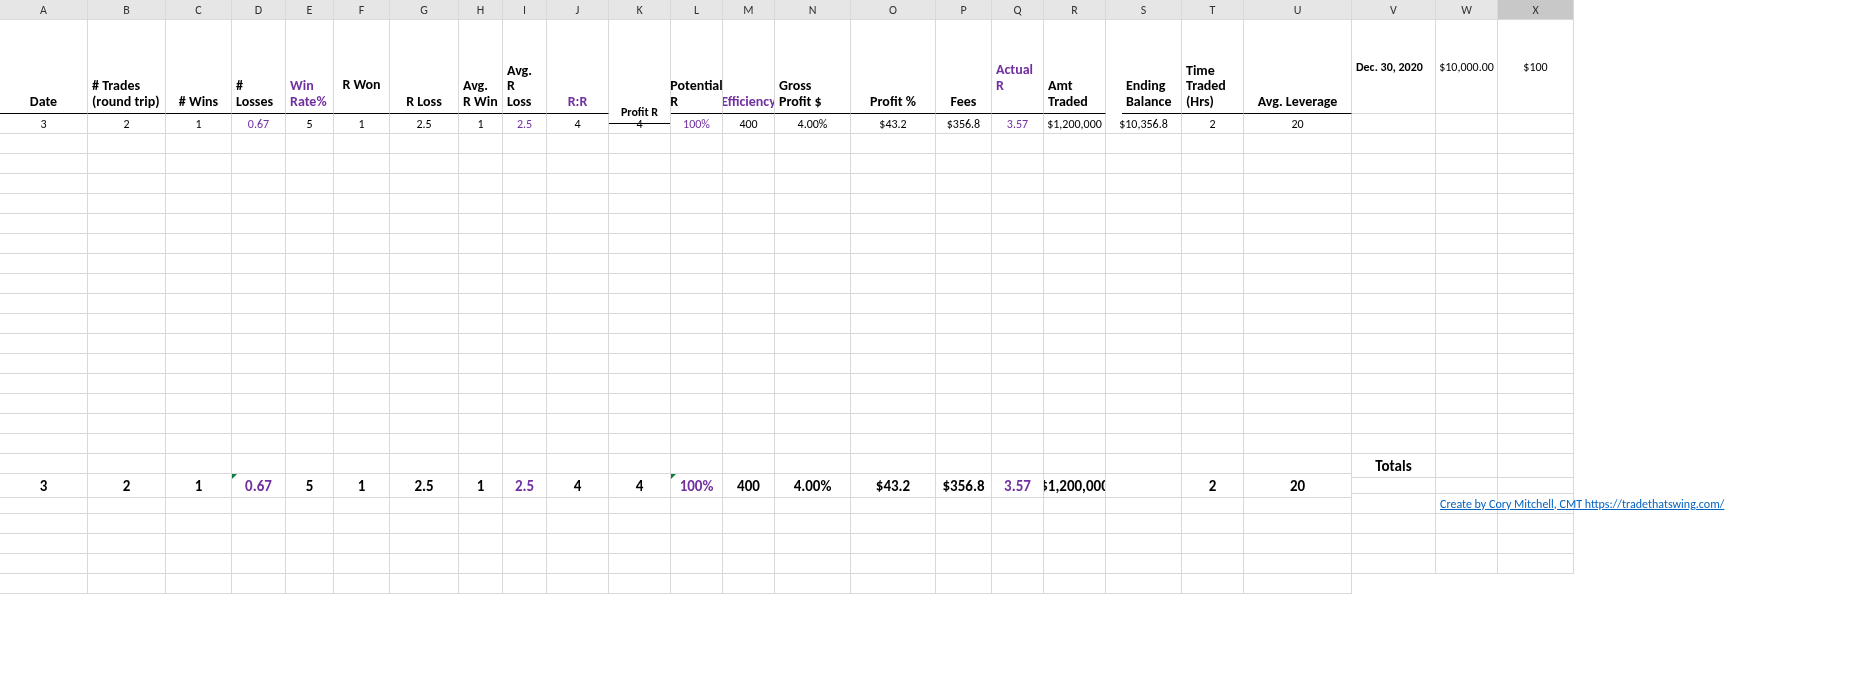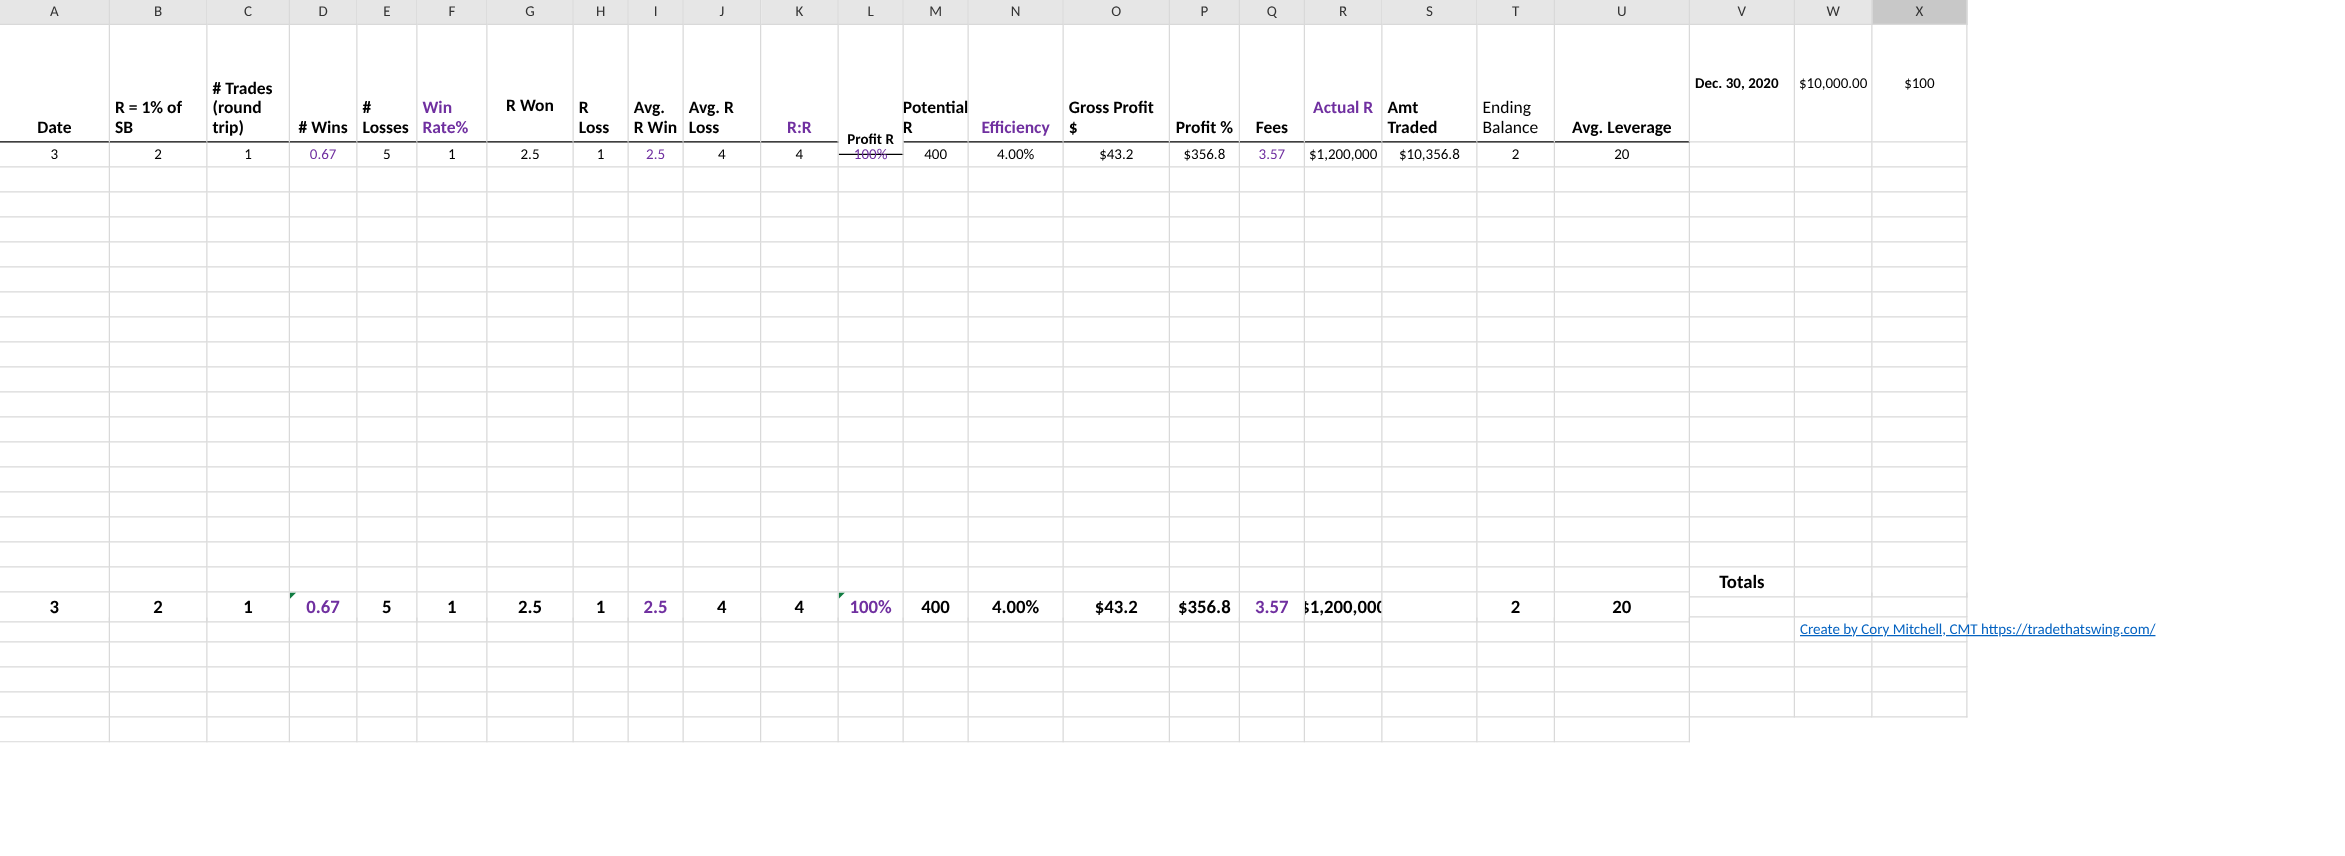--- a/index.html
+++ b/index.html
@@ -69,39 +69,39 @@
     <div class="col-head">P</div>
     <div class="col-head">Q</div>
     <div class="col-head">R</div>
     <div class="col-head">S</div>
     <div class="col-head">T</div>
     <div class="col-head">U</div>
     <div class="col-head">V</div>
     <div class="col-head">W</div>
     <div class="col-head selected">X</div>
     <div class="cell" style="height: 94px; border-bottom: 1.5px solid rgb(0, 0, 0); font-weight: bold; font-size: 14px; white-space: normal; align-items: flex-end; padding-bottom: 4px; line-height: 1.1;">Date</div>
-    <div class="cell" style="height: 94px; border-bottom: 1.5px solid rgb(0, 0, 0); font-weight: bold; font-size: 14px; white-space: normal; align-items: flex-end; padding-bottom: 4px; line-height: 1.1;">R = 1% of SB</div>
     <div class="cell" style="height: 94px; border-bottom: 1.5px solid rgb(0, 0, 0); font-weight: bold; font-size: 14px; white-space: normal; align-items: flex-end; padding-bottom: 4px; line-height: 1.1;"># Trades (round trip)</div>
     <div class="cell" style="height: 94px; border-bottom: 1.5px solid rgb(0, 0, 0); font-weight: bold; font-size: 14px; white-space: normal; align-items: flex-end; padding-bottom: 4px; line-height: 1.1;"># Wins</div>
     <div class="cell" style="height: 94px; border-bottom: 1.5px solid rgb(0, 0, 0); font-weight: bold; font-size: 14px; white-space: normal; align-items: flex-end; padding-bottom: 4px; line-height: 1.1;"># Losses</div>
     <div class="cell purple" style="height: 94px; border-bottom: 1.5px solid rgb(0, 0, 0); font-weight: bold; font-size: 14px; white-space: normal; align-items: flex-end; padding-bottom: 4px; line-height: 1.1;">Win Rate%</div>
     <div class="cell" style="height: 94px; border-bottom: 1.5px solid rgb(0, 0, 0); font-weight: bold; font-size: 14px; white-space: normal; align-items: flex-end; padding-bottom: 21px; line-height: 1.1;">R Won</div>
     <div class="cell" style="height: 94px; border-bottom: 1.5px solid rgb(0, 0, 0); font-weight: bold; font-size: 14px; white-space: normal; align-items: flex-end; padding-bottom: 4px; line-height: 1.1;">R Loss</div>
     <div class="cell" style="height: 94px; border-bottom: 1.5px solid rgb(0, 0, 0); font-weight: bold; font-size: 14px; white-space: normal; align-items: flex-end; padding-bottom: 4px; line-height: 1.1;">Avg. R Win</div>
     <div class="cell" style="height: 94px; border-bottom: 1.5px solid rgb(0, 0, 0); font-weight: bold; font-size: 14px; white-space: normal; align-items: flex-end; padding-bottom: 4px; line-height: 1.1;">Avg. R Loss</div>
     <div class="cell purple" style="height: 94px; border-bottom: 1.5px solid rgb(0, 0, 0); font-weight: bold; font-size: 14px; white-space: normal; align-items: flex-end; padding-bottom: 4px; line-height: 1.1;">R:R</div>
     <div class="cell" style="height: 104px; border-bottom: 1.5px solid rgb(0, 0, 0); font-weight: bold; font-size: 12px; white-space: normal; align-items: flex-end; padding-bottom: 4px; line-height: 1.1;">Profit R</div>
     <div class="cell" style="height: 94px; border-bottom: 1.5px solid rgb(0, 0, 0); font-weight: bold; font-size: 14px; white-space: normal; align-items: flex-end; padding-bottom: 4px; line-height: 1.1;">Potential R</div>
     <div class="cell purple" style="height: 94px; border-bottom: 1.5px solid rgb(0, 0, 0); font-weight: bold; font-size: 14px; white-space: normal; align-items: flex-end; padding-bottom: 4px; line-height: 1.1;">Efficiency</div>
     <div class="cell" style="height: 94px; border-bottom: 1.5px solid rgb(0, 0, 0); font-weight: bold; font-size: 14px; white-space: normal; align-items: flex-end; padding-bottom: 4px; line-height: 1.1;">Gross Profit $</div>
     <div class="cell" style="height: 94px; border-bottom: 1.5px solid rgb(0, 0, 0); font-weight: bold; font-size: 14px; white-space: normal; align-items: flex-end; padding-bottom: 4px; line-height: 1.1;">Profit %</div>
     <div class="cell" style="height: 94px; border-bottom: 1.5px solid rgb(0, 0, 0); font-weight: bold; font-size: 14px; white-space: normal; align-items: flex-end; padding-bottom: 4px; line-height: 1.1;">Fees</div>
     <div class="cell purple" style="height: 94px; border-bottom: 1.5px solid rgb(0, 0, 0); font-weight: bold; font-size: 14px; white-space: normal; align-items: flex-end; padding-bottom: 20px; line-height: 1.1;">Actual R</div>
     <div class="cell" style="height: 94px; border-bottom: 1.5px solid rgb(0, 0, 0); font-weight: bold; font-size: 14px; white-space: normal; align-items: flex-end; padding-bottom: 4px; line-height: 1.1;">Amt Traded</div>
-    <div class="cell" style="height: 94px; border-bottom: 1.5px solid rgb(0, 0, 0); font-weight: normal; font-size: 14px; white-space: normal; align-items: flex-end; padding-bottom: 4px; line-height: 1.1;">Ending Balance</div>
+    <div class="cell" style="height: 94px; border-bottom: 1.5px solid rgb(0, 0, 0); font-weight: bold; font-size: 14px; white-space: normal; align-items: flex-end; padding-bottom: 4px; line-height: 1.1; margin-left: 16px;">Ending Balance</div>
+    <div class="cell" style="height: 94px; border-bottom: 1.5px solid rgb(0, 0, 0); font-weight: bold; font-size: 14px; white-space: normal; align-items: flex-end; padding-bottom: 4px; line-height: 1.1;">Time Traded (Hrs)</div>
     <div class="cell" style="height: 94px; border-bottom: 1.5px solid rgb(0, 0, 0); font-weight: bold; font-size: 14px; white-space: normal; align-items: flex-end; padding-bottom: 4px; line-height: 1.1;">Avg. Leverage</div>
     <div class="cell" style="font-size: 12px; justify-content: flex-start; font-weight: bold;">Dec. 30, 2020</div>
     <div class="cell" style="font-size: 12px;">$10,000.00</div>
     <div class="cell" style="font-size: 12px;">$100</div>
     <div class="cell" style="font-size: 12px;">3</div>
     <div class="cell" style="font-size: 12px;">2</div>
     <div class="cell" style="font-size: 12px;">1</div>
     <div class="cell purple" style="font-size: 12px;">0.67</div>
     <div class="cell" style="font-size: 12px;">5</div>
     <div class="cell" style="font-size: 12px;">1</div>

